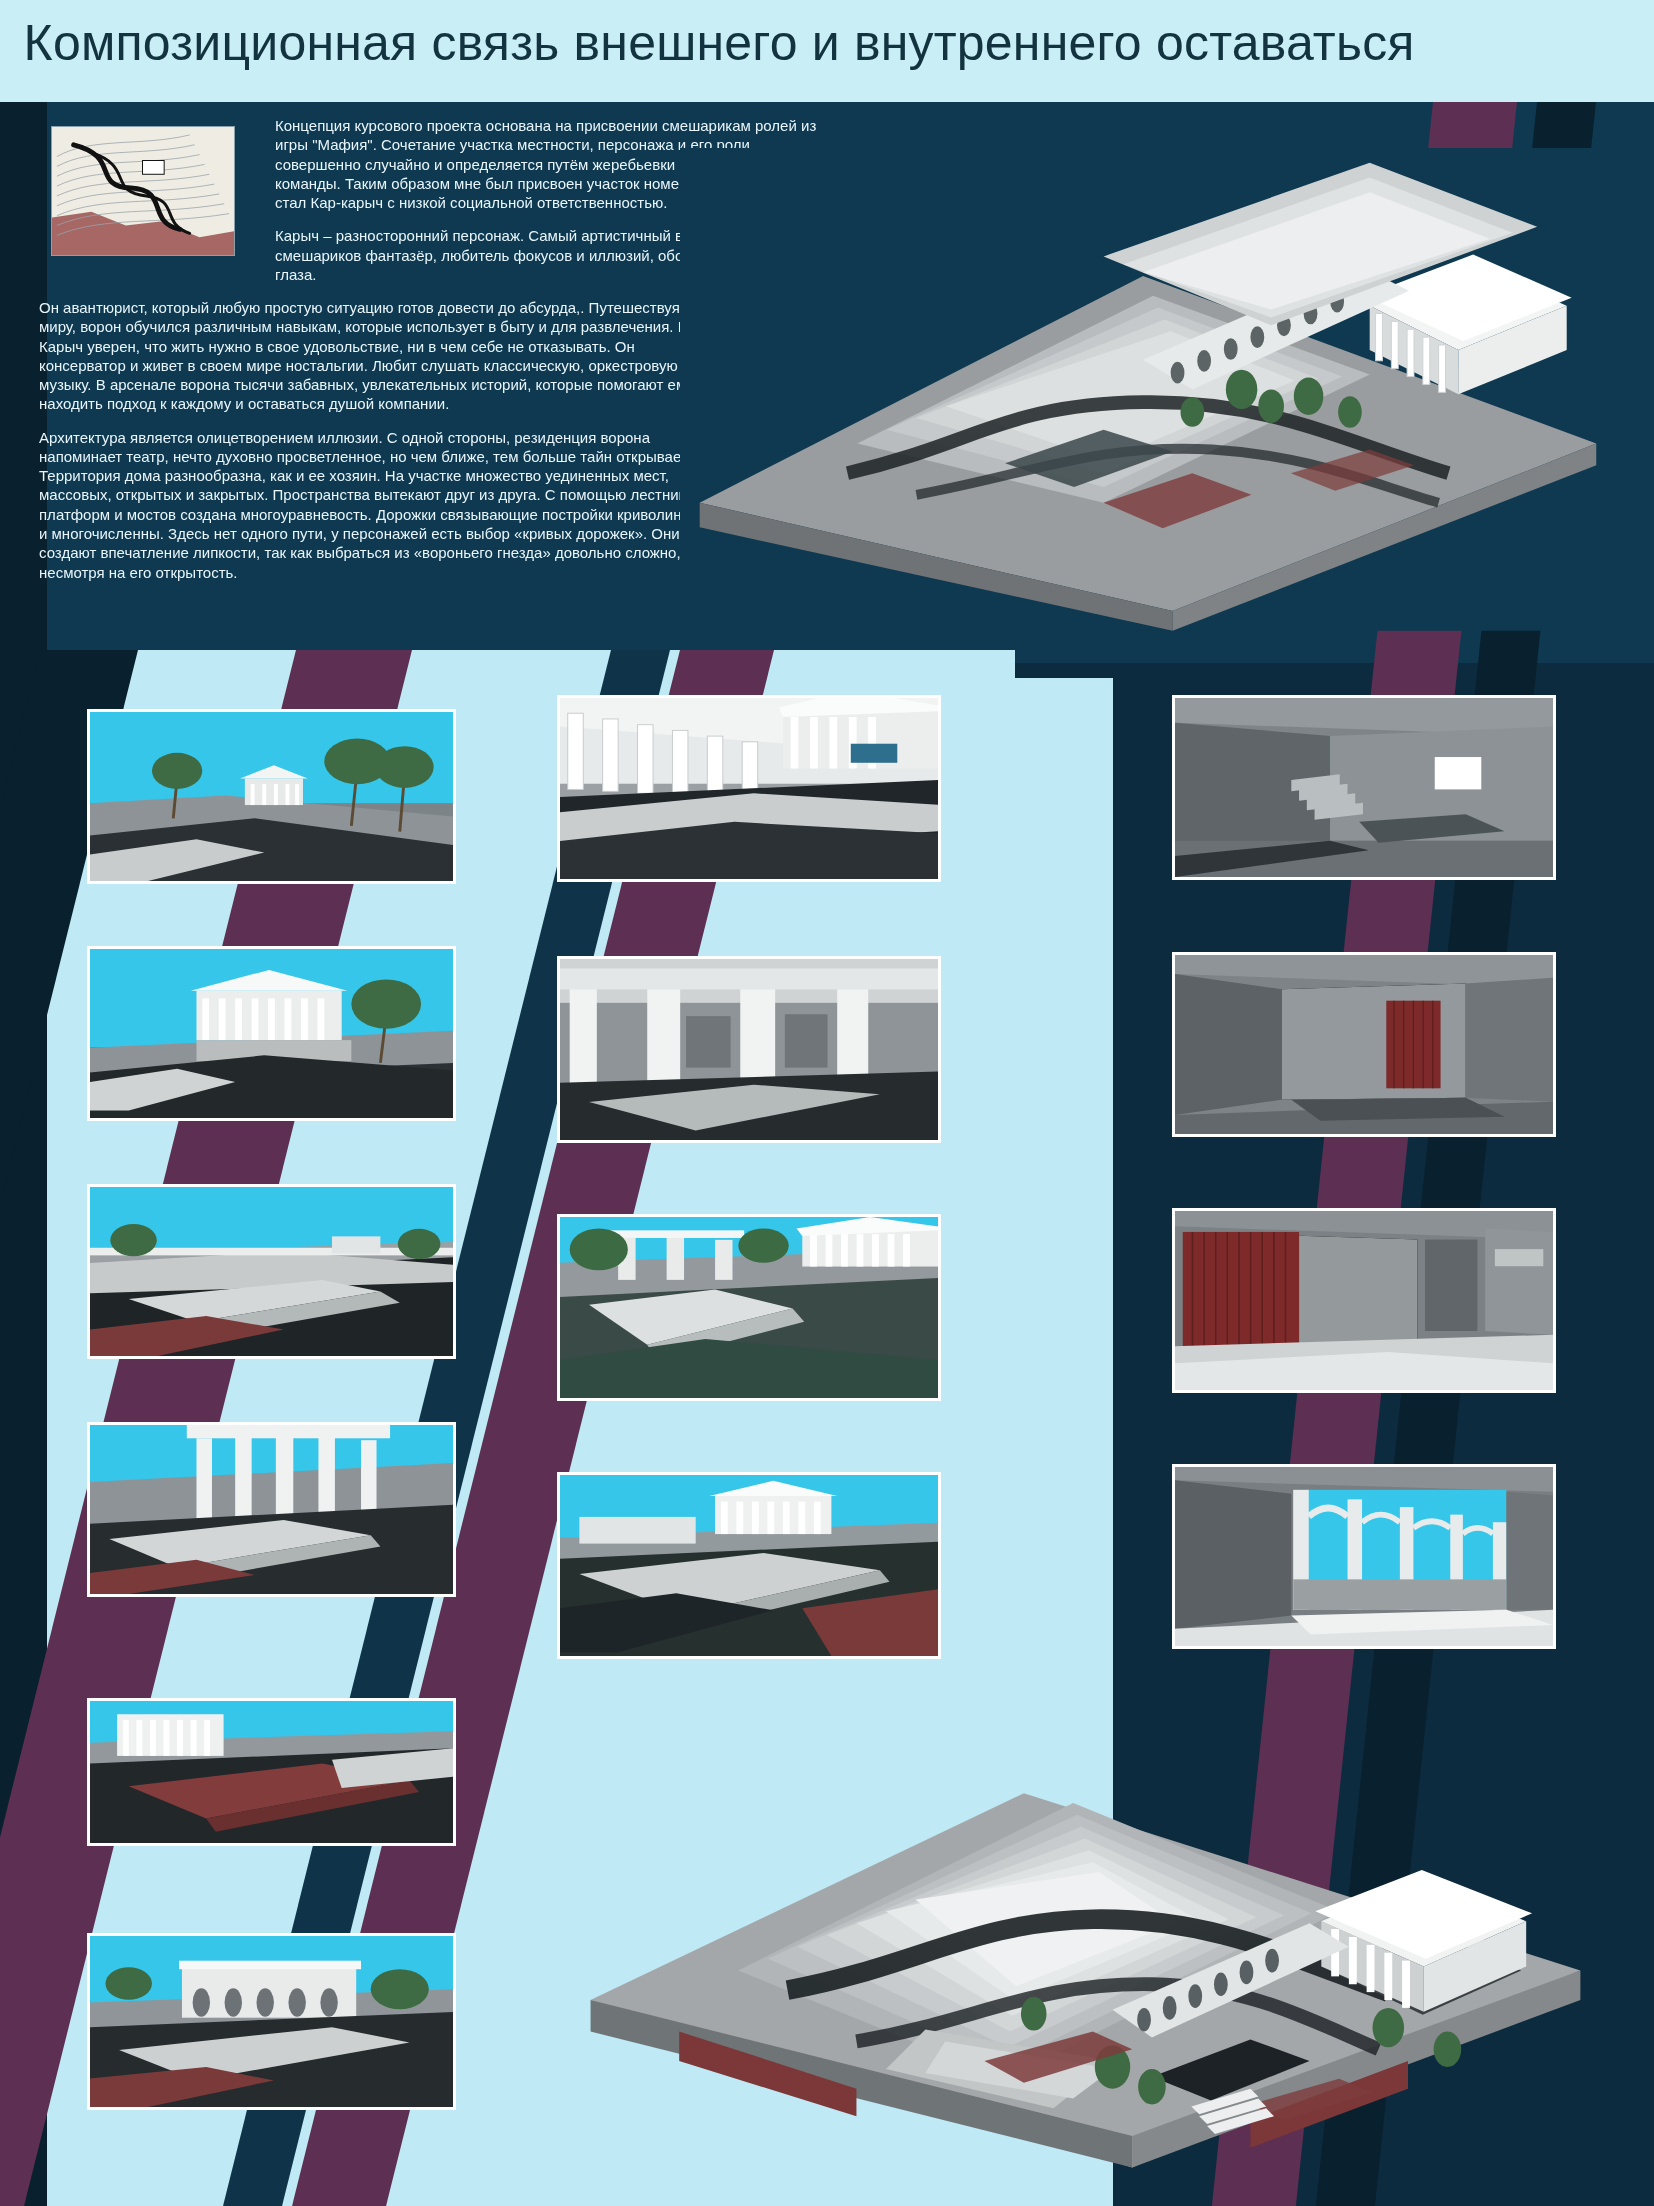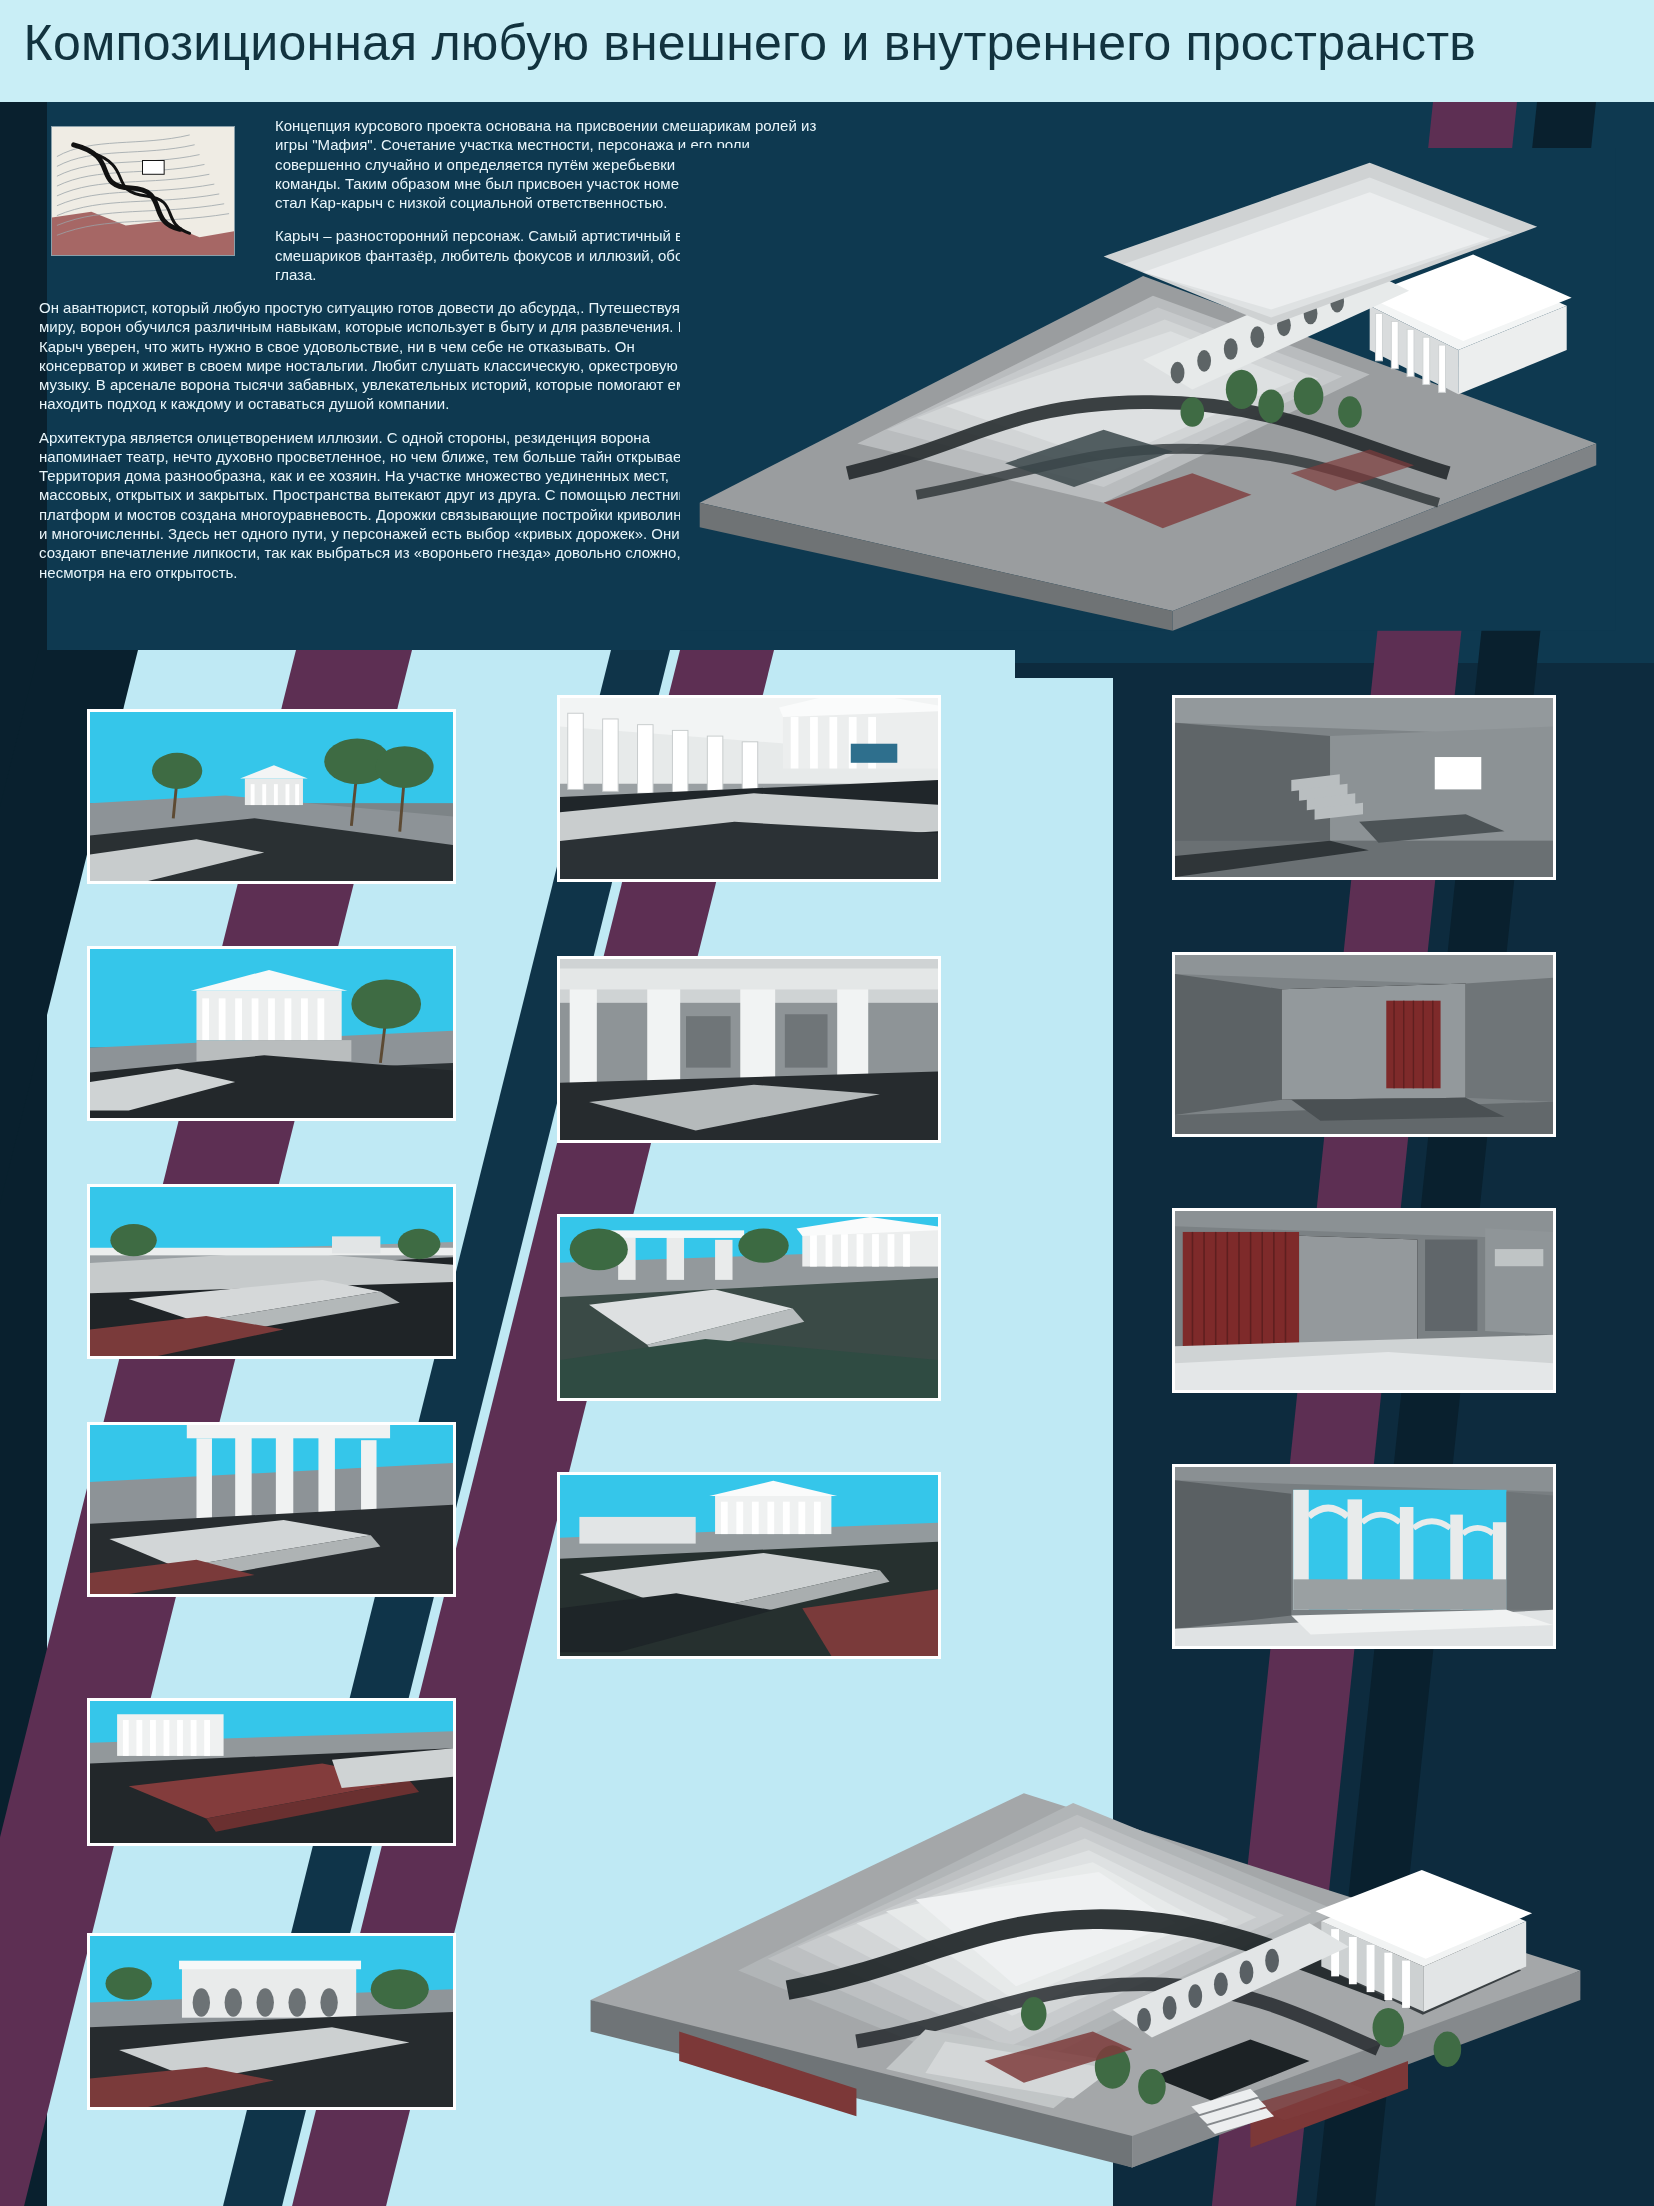--- a/index.html
+++ b/index.html
@@ -190,21 +190,21 @@
 
   <div class="stripe stripe-dark-a"></div>
   <div class="stripe stripe-purple-a"></div>
   <div class="stripe stripe-dark-b"></div>
   <div class="stripe stripe-purple-b"></div>
   <div class="stripe stripe-purple-right"></div>
   <div class="stripe stripe-dark-right"></div>
   <div class="band band-deep-left"></div>
 
   <div class="title-band">
-    <div class="title-text">Композиционная любую внешнего и внутреннего пространств</div>
+    <div class="title-text">Композиционная связь внешнего и внутреннего оставаться</div>
   </div>
 
   <div class="siteplan">
     <svg viewBox="0 0 185 130" width="182" height="128">
       <rect x="0" y="0" width="185" height="130" fill="#efece4"></rect>
       <path d="M0 92 L40 86 L75 100 L110 96 L150 112 L185 106 L185 130 L0 130 Z" fill="#8e3b3b" opacity="0.75"></path>
       <g stroke="#9aa3a8" fill="none" stroke-width="0.8">
         <path d="M5 30 C40 10, 90 20, 140 8"></path>
         <path d="M5 40 C42 20, 92 30, 145 18"></path>
         <path d="M5 50 C44 30, 94 40, 150 28"></path>

